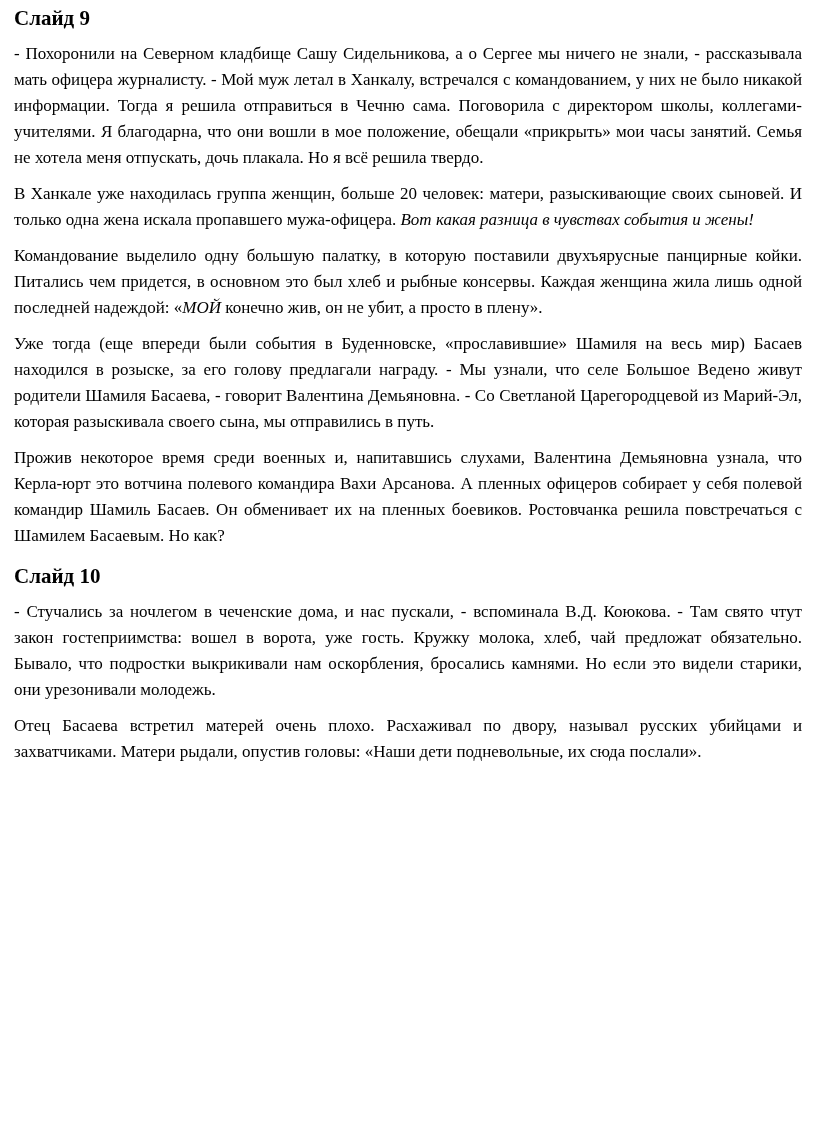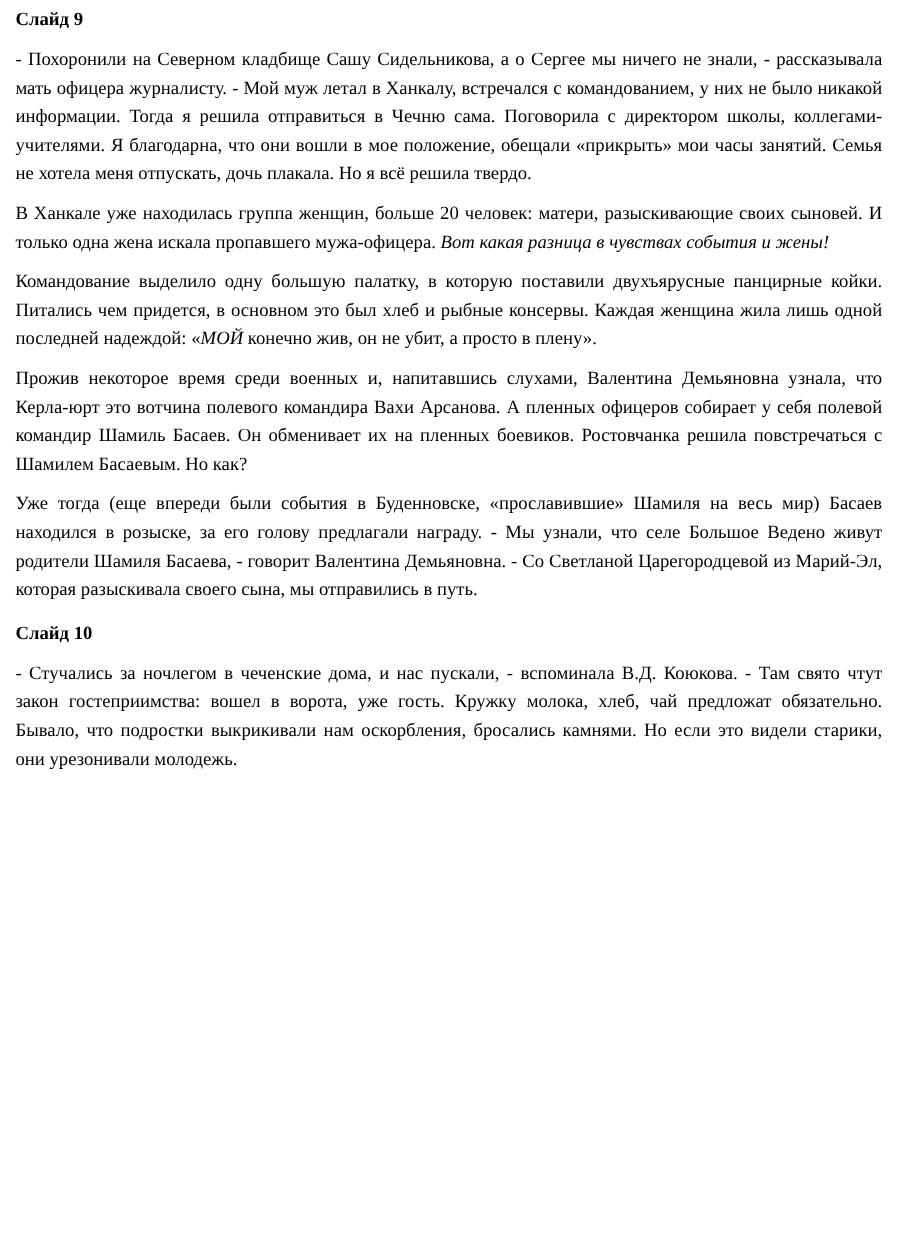--- a/index.html
+++ b/index.html
@@ -13,21 +13,21 @@
     box-sizing: border-box;
     padding: 5px 14px 10px 14px;
     background: #ffffff;
     color: #000000;
     font-family: "Liberation Serif", "DejaVu Serif", serif;
     font-size: 17px;
     line-height: 26px;
   }
   .slide-heading {
     font-weight: bold;
-    font-size: 17px;
+    font-size: 21px;
     margin: 0 0 10px 0;
     text-align: left;
   }
   .para {
     margin: 0 0 10px 0;
     text-align: justify;
     text-justify: inter-word;
   }
   .para:last-child {
     margin-bottom: 0;
@@ -46,23 +46,24 @@
 
   <h2 class="slide-heading">Слайд 9</h2>
 
 
   <p class="para">- Похоронили на Северном кладбище Сашу Сидельникова, а о Сергее мы ничего не знали, - рассказывала мать офицера журналисту. - Мой муж летал в Ханкалу, встречался с командованием, у них не было никакой информации. Тогда я решила отправиться в Чечню сама. Поговорила с директором школы, коллегами-учителями. Я благодарна, что они вошли в мое положение, обещали «прикрыть» мои часы занятий. Семья не хотела меня отпускать, дочь плакала. Но я всё решила твердо.</p>
 
   <p class="para"><span>В Ханкале уже находилась группа женщин, больше 20 человек: матери, разыскивающие своих сыновей. И только одна жена искала пропавшего мужа-офицера. </span><span class="italic">Вот какая разница в чувствах события и жены!</span></p>
 
   <p class="para"><span>Командование выделило одну большую палатку, в которую поставили двухъярусные панцирные койки. Питались чем придется, в основном это был хлеб и рыбные консервы. Каждая женщина жила лишь одной последней надеждой: «</span><span class="italic">МОЙ</span><span> конечно жив, он не убит, а просто в плену».</span></p>
 
+  <p class="para">Уже тогда (еще впереди были события в Буденновске, «прославившие» Шамиля на весь мир) Басаев находился в розыске, за его голову предлагали награду. - Мы узнали, что селе Большое Ведено живут родители Шамиля Басаева, - говорит Валентина Демьяновна. - Со Светланой Царегородцевой из Марий-Эл, которая разыскивала своего сына, мы отправились в путь.</p>
+
   <p class="para">Прожив некоторое время среди военных и, напитавшись слухами, Валентина Демьяновна узнала, что Керла-юрт это вотчина полевого командира Вахи Арсанова. А пленных офицеров собирает у себя полевой командир Шамиль Басаев. Он обменивает их на пленных боевиков. Ростовчанка решила повстречаться с Шамилем Басаевым. Но как?</p>
-
-  <p class="para">Уже тогда (еще впереди были события в Буденновске, «прославившие» Шамиля на весь мир) Басаев находился в розыске, за его голову предлагали награду. - Мы узнали, что селе Большое Ведено живут родители Шамиля Басаева, - говорит Валентина Демьяновна. - Со Светланой Царегородцевой из Марий-Эл, которая разыскивала своего сына, мы отправились в путь.</p>
 
   <h2 class="slide-heading heading-gap">Слайд 10</h2>
 
 
   <p class="para">- Стучались за ночлегом в чеченские дома, и нас пускали, - вспоминала В.Д. Коюкова. - Там свято чтут закон гостеприимства: вошел в ворота, уже гость. Кружку молока, хлеб, чай предложат обязательно. Бывало, что подростки выкрикивали нам оскорбления, бросались камнями. Но если это видели старики, они урезонивали молодежь.</p>
 
+  <p class="para">Отец Басаева встретил матерей очень плохо. Расхаживал по двору, называл русских убийцами и захватчиками. Матери рыдали, опустив головы: «Наши дети подневольные, их сюда послали».</p>
 
 </div>
 
 </body></html>

